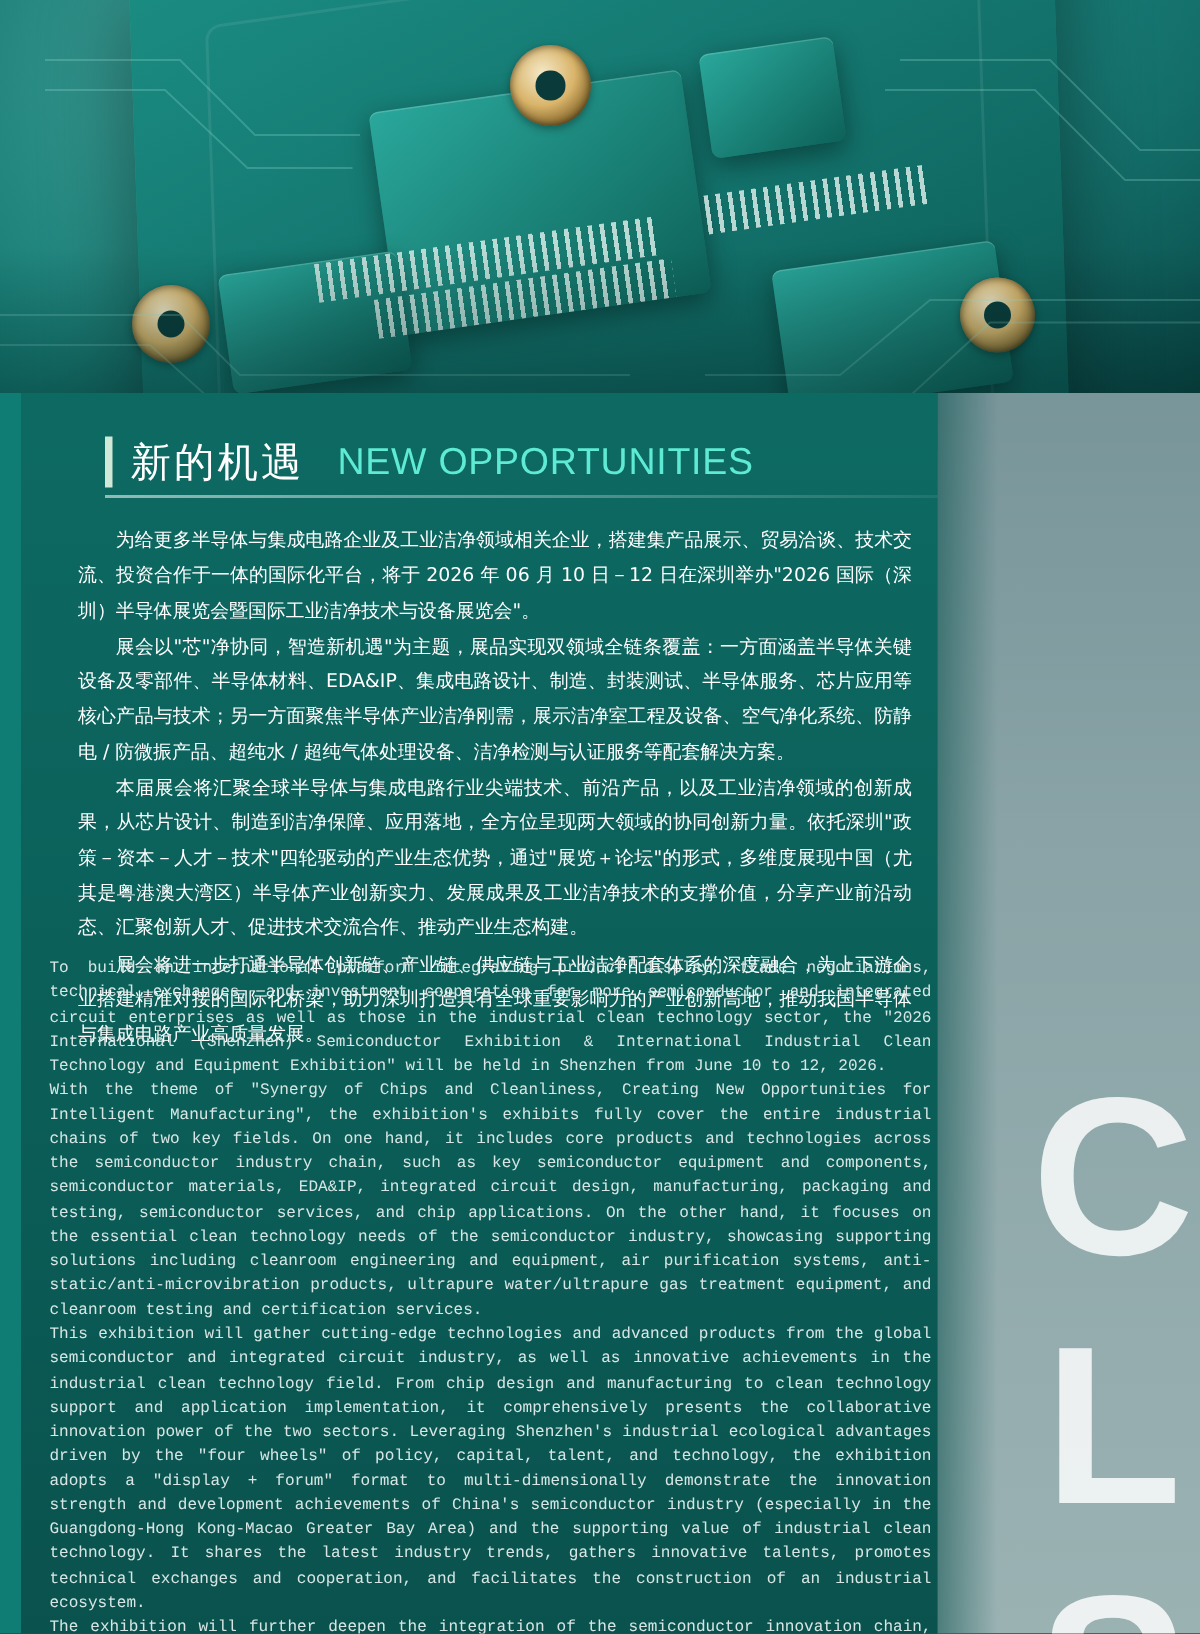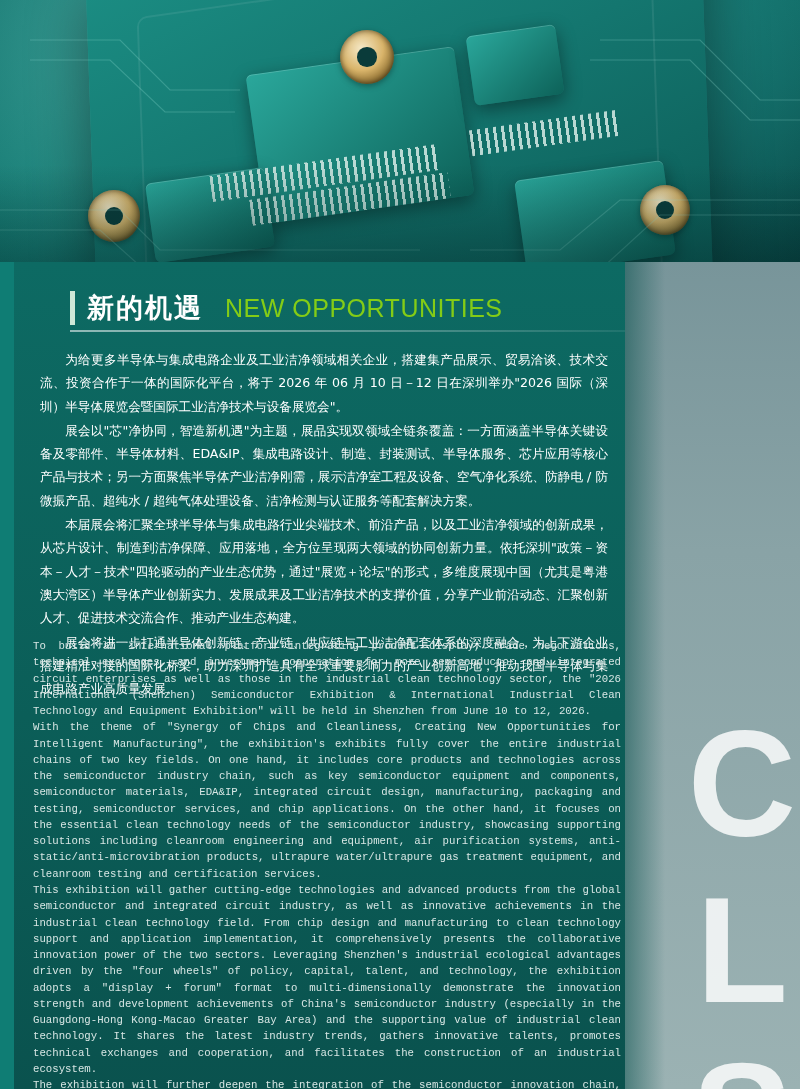--- a/index.html
+++ b/index.html
@@ -139,28 +139,28 @@
     display: flex;
     align-items: center;
   }
   .heading .bar {
     width: 5px; height: 34px;
     background: #cfe8d8;
     margin-right: 12px;
   }
   .heading .cn {
     font-size: 27px;
-    font-weight: 700;
+    font-weight: 400;
     color: #ffffff;
     letter-spacing: 2px;
     white-space: nowrap;
   }
   .heading .en {
     font-size: 25px;
-    color: #84cc16;
+    color: #5eead4;
     margin-left: 22px;
     letter-spacing: 0.5px;
     white-space: nowrap;
   }
   .heading-underline {
     position: absolute;
     left: 70px; top: 330px;
     width: 555px; height: 2px;
     background: linear-gradient(90deg, rgba(255,255,255,0.55), rgba(255,255,255,0.08));
   }
@@ -169,21 +169,21 @@
   .cn-body {
     position: absolute;
     left: 40px; top: 348px;
     width: 568px;
     color: #ffffff;
     font-size: 12.6px;
     line-height: 1.85;
     text-align: justify;
     font-family: "DejaVu Sans", "Liberation Sans", sans-serif;
   }
-  .cn-body p { margin: 0 0 1px 0; text-indent: 2em; }
+  .cn-body p { margin: 0 0 1px 12px; text-indent: 2em; }
 
   
   .en-body {
     position: absolute;
     left: 33px; top: 638px;
     width: 588px;
     color: #d7e6e4;
     font-size: 10.7px;
     line-height: 1.52;
     text-align: justify;

